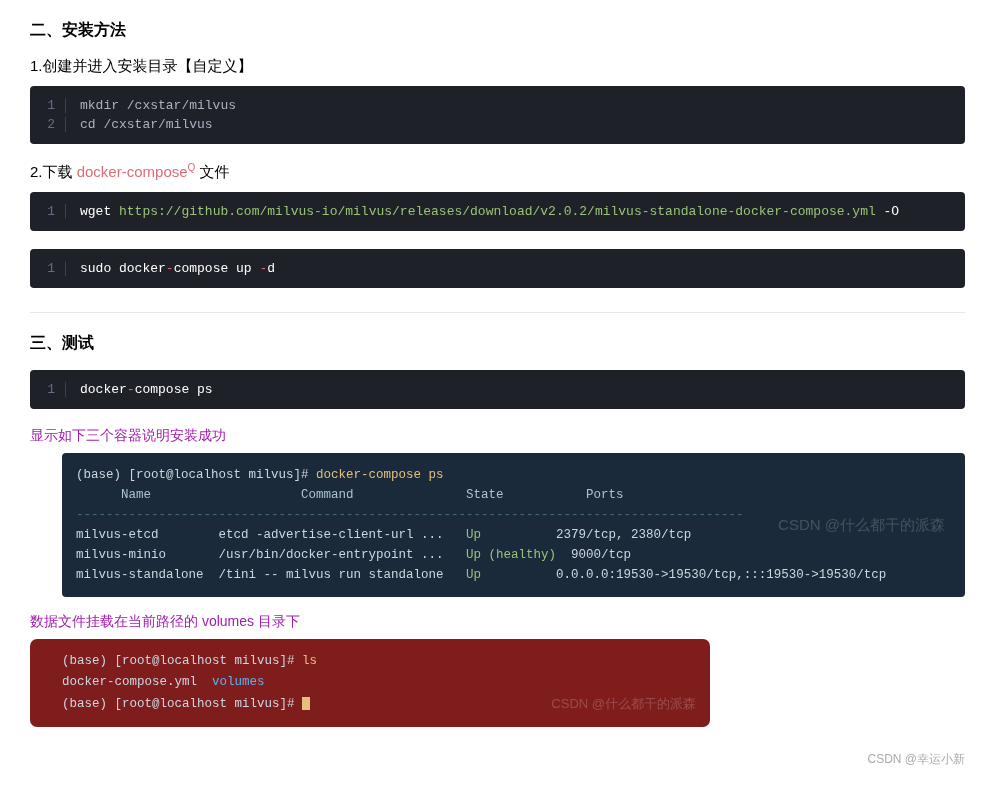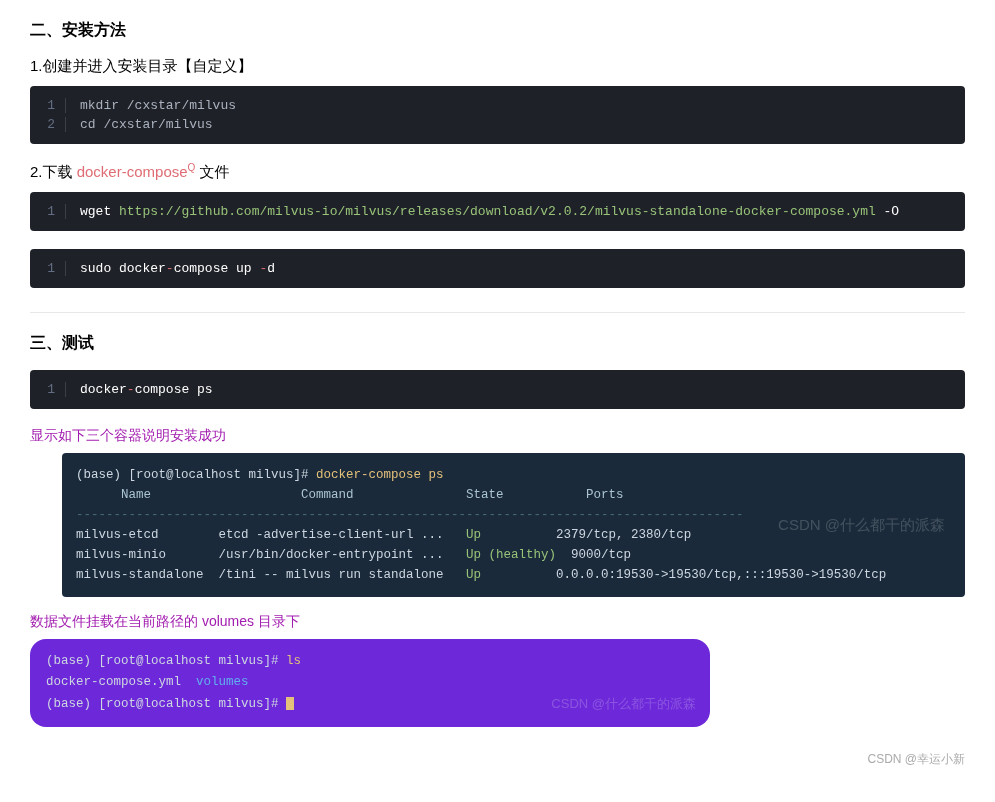--- a/index.html
+++ b/index.html
@@ -96,26 +96,26 @@
       position: absolute;
       right: 20px;
       top: 50%;
       transform: translateY(-50%);
       color: rgba(255,255,255,0.18);
       font-size: 15px;
       font-family: "Microsoft YaHei", sans-serif;
       pointer-events: none;
     }
     .terminal-block2 {
-      background: #6d28d9;
+      background: #7f1d1d;
       color: #cdd6e0;
       font-family: "Courier New", Courier, monospace;
       font-size: 12.5px;
-      border-radius: 16px;
-      padding: 12px 16px;
+      border-radius: 7px;
+      padding: 12px 32px;
       margin-bottom: 8px;
       position: relative;
       overflow-x: auto;
       max-width: 680px;
     }
     .terminal-block2 .term-line {
       white-space: pre;
       line-height: 1.7;
     }
     .terminal-block2 .volumes-highlight {

